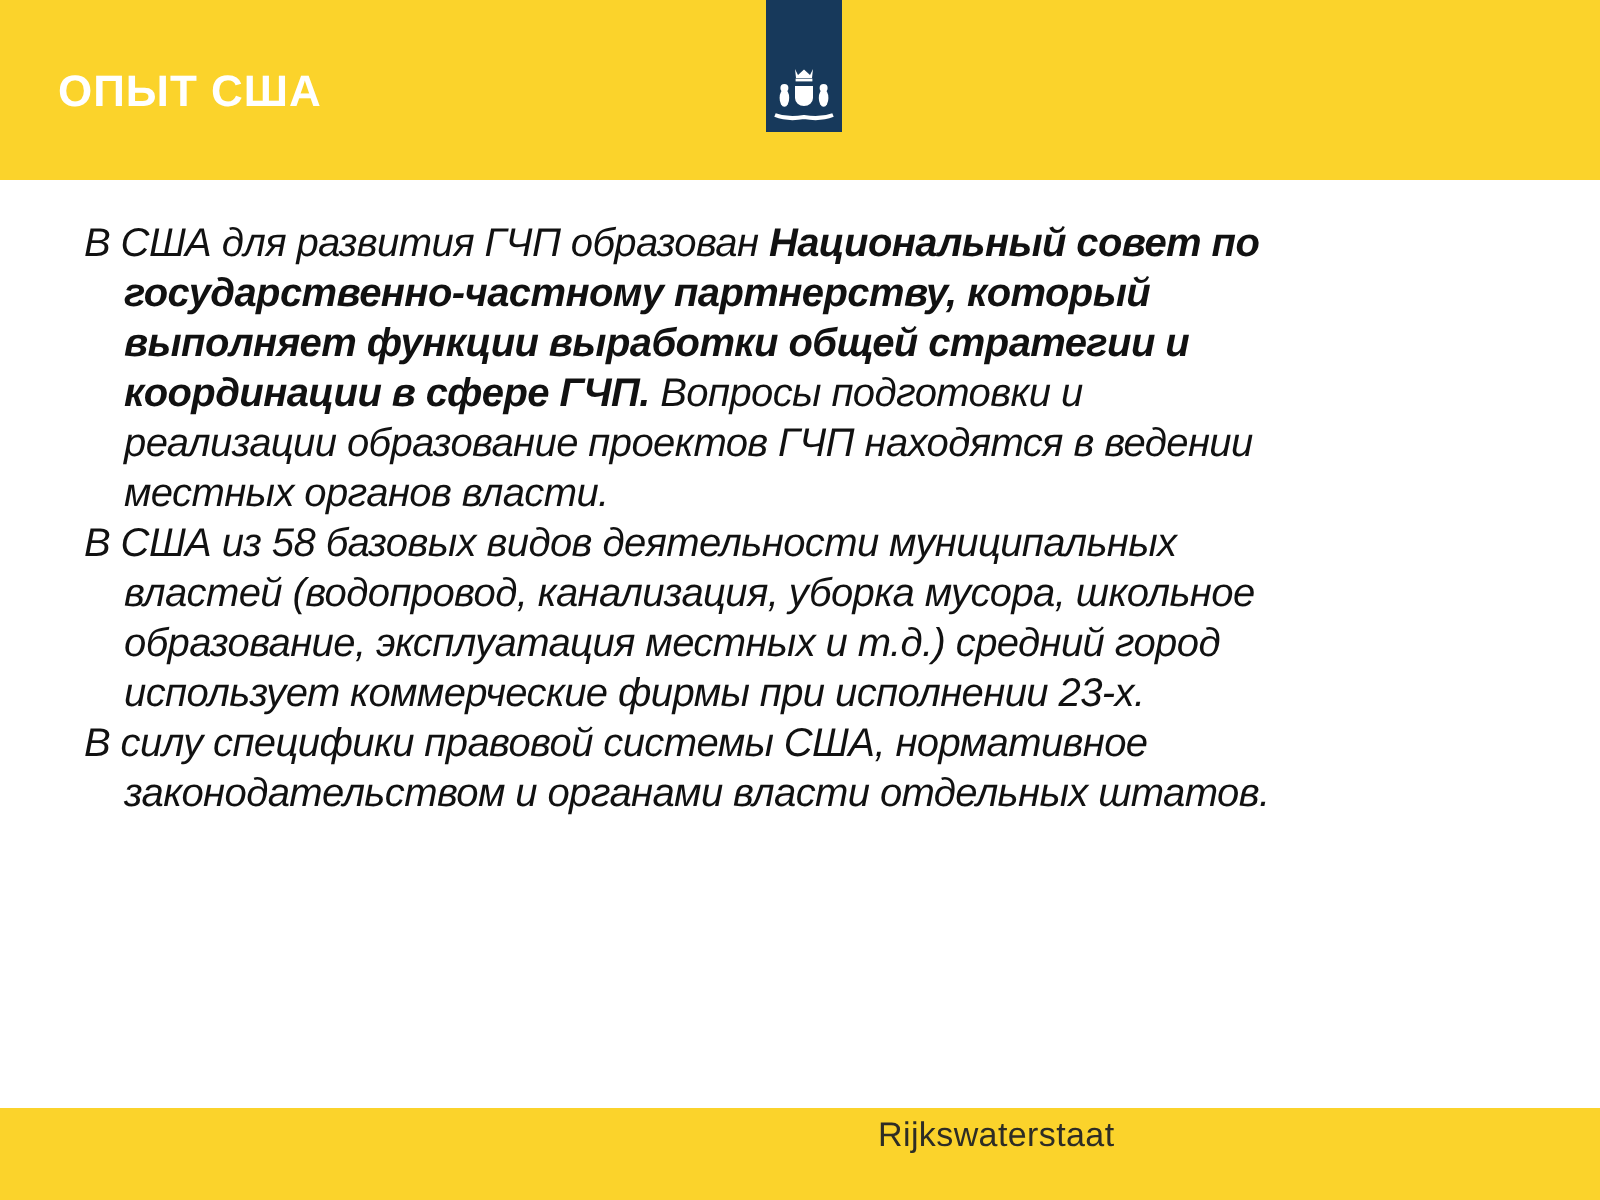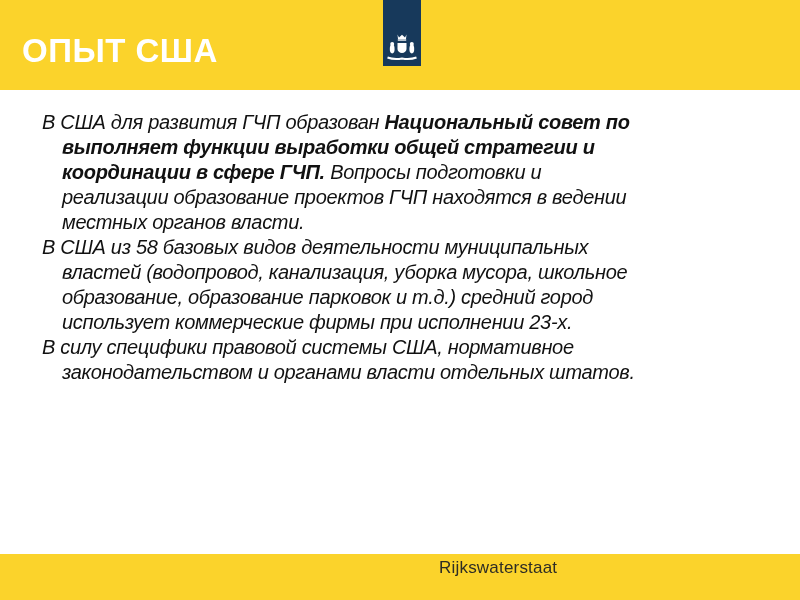--- a/index.html
+++ b/index.html
@@ -21,22 +21,22 @@
   }
   .band-bottom{
     position:absolute;left:0;top:554px;width:800px;height:46px;background:var(--yellow);
   }
   .logo-block{
     position:absolute;left:383px;top:0;width:38px;height:66px;background:var(--navy);
     display:flex;align-items:flex-end;justify-content:center;
   }
   .logo-block svg{display:block;margin-bottom:3px;}
   .slide-title{
-    position:absolute;left:22px;top:34px;
-    font-size:33px;font-weight:bold;line-height:1.05;
+    position:absolute;left:29px;top:34px;
+    font-size:22px;font-weight:bold;line-height:1.05;
     color:var(--title-text);letter-spacing:0.5px;white-space:nowrap;
   }
   .body-text{
     position:absolute;left:42px;top:110px;width:720px;
     font-size:20px;line-height:25px;letter-spacing:-0.3px;
     color:var(--body-text);
   }
   .body-line{white-space:nowrap;height:25px;font-style:italic;}
   .body-line.indent{padding-left:20px;}
   .body-line b{font-weight:bold;}
@@ -72,27 +72,28 @@
 
         <path d="M1.5,24.5 Q8,27 16,25.5 Q24,27 30.5,24.5" stroke="#FFFFFF" stroke-width="2" fill="none"></path>
       </svg>
     </span>
   </div>
 
   <div class="slide-title">ОПЫТ США</div>
 
   <div class="body-text" id="body-text">
       <div class="body-line"><span>В США для развития ГЧП образован </span><b>Национальный совет по</b></div>
+      <div class="body-line indent"><b>государственно-частному партнерству, который</b></div>
       <div class="body-line indent"><b>выполняет функции выработки общей стратегии и</b></div>
       <div class="body-line indent"><b>координации в сфере ГЧП.</b><span> Вопросы подготовки и</span></div>
       <div class="body-line indent"><span>реализации образование проектов ГЧП находятся в ведении</span></div>
       <div class="body-line indent"><span>местных органов власти.</span></div>
       <div class="body-line"><span>В США из 58 базовых видов деятельности муниципальных</span></div>
       <div class="body-line indent"><span>властей (водопровод, канализация, уборка мусора, школьное</span></div>
-      <div class="body-line indent"><span>образование, образование парковок и т.д.) средний город</span></div>
+      <div class="body-line indent"><span>образование, эксплуатация местных и т.д.) средний город</span></div>
       <div class="body-line indent"><span>использует коммерческие фирмы при исполнении 23-х.</span></div>
       <div class="body-line"><span>В силу специфики правовой системы США, нормативное</span></div>
       <div class="body-line indent"><span>законодательством и органами власти отдельных штатов.</span></div>
     </div>
 
   <div class="footer-text">Rijkswaterstaat</div>
 
 </div>
 
 </body></html>

